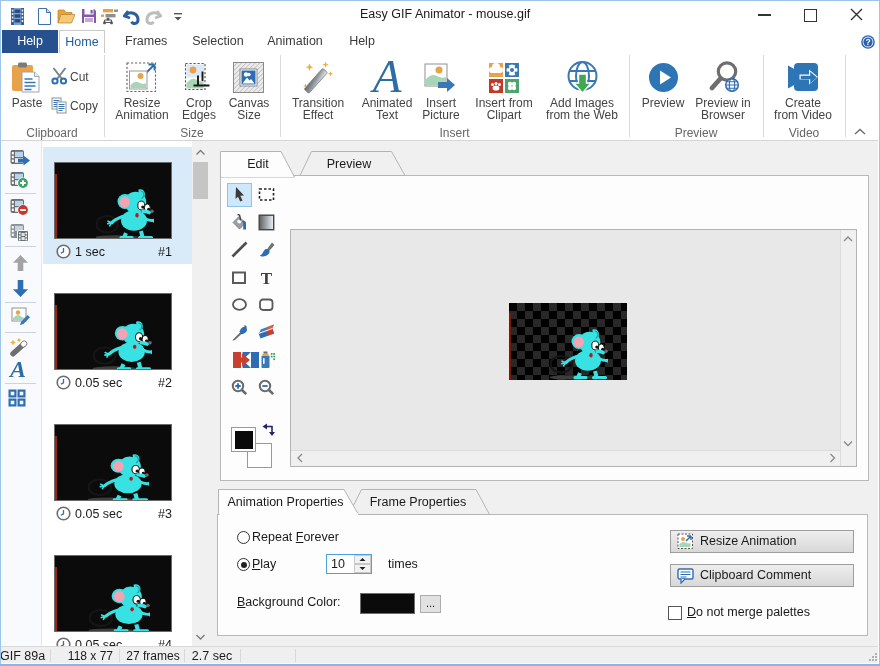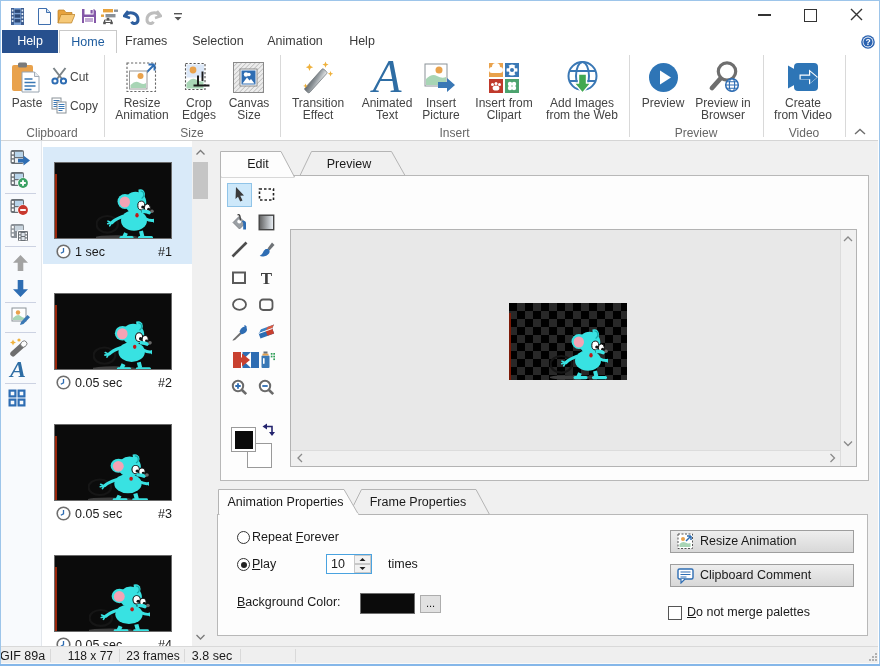--- a/index.html
+++ b/index.html
@@ -4,20 +4,21 @@
 .w{position:relative;width:880px;height:666px;background:#fff;font-family:"Liberation Sans",sans-serif;overflow:hidden}
 .ab{position:absolute}
 .ctr{text-align:center}
 .lbl{font-size:12px;color:#444;line-height:12px}
 .glbl{font-size:12px;color:#666}
 .vsep{position:absolute;width:1px;background:#d9d9d9}
 </style></head><body>
 <div class="w">
 
 <div class="ab" style="left:0;top:0;width:878px;height:30px;background:#fff"></div>
+<div class="ab" style="left:360px;top:7px;width:300px;font-size:12.5px;color:#1a1a1a">Easy GIF Animator - mouse.gif</div>
 
 <div class="ab" style="left:758px;top:14px;width:13px;height:1.5px;background:#333"></div>
 <div class="ab" style="left:804px;top:9px;width:11px;height:11px;border:1.5px solid #333"></div>
 <svg class="ab" style="left:849px;top:7px" width="15" height="15">
       <path d="M2 2 L13 13 M13 2 L2 13" stroke="#333" stroke-width="1.4"></path>
     </svg>
 
 <svg class="ab" style="left:11px;top:8px" width="13" height="17" viewBox="0 0 13 17">
  <rect x="0" y="0" width="13" height="17" fill="#3e5e91"></rect>
  <rect x="3" y="0" width="7" height="17" fill="#7aa0d4"></rect>
@@ -75,21 +76,21 @@
  <path d="M12 1 L16 6 L10 8" fill="none" stroke="#bdbdbd" stroke-width="2.6"></path>
  <path d="M14.5 5.5 A7 7 0 0 0 2 10" fill="none" stroke="#bdbdbd" stroke-width="3"></path>
  <path d="M2 10 a3.5 3.5 0 0 0 6.5 1.8" fill="none" stroke="#bdbdbd" stroke-width="3"></path>
 </svg>
 <svg class="ab" style="left:173px;top:13px" width="10" height="8">
       <rect x="1" y="0" width="8" height="1.4" fill="#555"></rect>
       <path d="M1.5 4 L5 7.5 L8.5 4" fill="#555"></path>
     </svg>
 
 <div class="ab" style="left:2px;top:30px;width:56px;height:23px;background:#27508e;color:#fff;font-size:12.5px;text-align:center;line-height:23px">Help</div>
-<div class="ab" style="left:59px;top:30px;width:58px;height:24px;background:#fff;border:1px solid #c9c9c9;border-bottom:none;box-sizing:border-box;color:#1e5c9e;font-size:12.5px;text-align:center;line-height:22px">Home</div>
+<div class="ab" style="left:59px;top:30px;width:46px;height:24px;background:#fff;border:1px solid #c9c9c9;border-bottom:none;box-sizing:border-box;color:#1e5c9e;font-size:12.5px;text-align:center;line-height:22px">Home</div>
 <div class="ab" style="left:125px;top:30px;width:48px;height:23px;color:#3b3b3b;font-size:12.5px;line-height:23px">Frames</div>
 <div class="ab" style="left:188px;top:30px;width:60px;height:23px;color:#3b3b3b;font-size:12.5px;text-align:center;line-height:23px">Selection</div>
 <div class="ab" style="left:262px;top:30px;width:66px;height:23px;color:#3b3b3b;font-size:12.5px;text-align:center;line-height:23px">Animation</div>
 <div class="ab" style="left:344px;top:30px;width:36px;height:23px;color:#3b3b3b;font-size:12.5px;text-align:center;line-height:23px">Help</div>
 
 <svg class="ab" style="left:861px;top:35px" width="14" height="14" viewBox="0 0 14 14">
  <circle cx="7" cy="7" r="6.8" fill="#2a62b0"></circle>
  <circle cx="7" cy="7" r="5.4" fill="#fff"></circle>
  <circle cx="7" cy="7" r="4.6" fill="#2a62b0"></circle>
  <text x="7" y="10.2" font-size="8.5" font-weight="bold" fill="#fff" text-anchor="middle" font-family="Liberation Sans">?</text>
@@ -629,22 +630,22 @@
 <div class="ab" style="left:0;top:646px;width:878px;height:17px;background:#efefef;border-top:1px solid #d9d9d9"></div>
     <div class="ab" style="left:0;top:663px;width:878px;height:1px;background:#fafafa"></div>
 
 <div class="vsep" style="left:50px;top:649px;height:13px"></div>
 <div class="vsep" style="left:119px;top:649px;height:13px"></div>
 <div class="vsep" style="left:184px;top:649px;height:13px"></div>
 <div class="vsep" style="left:240px;top:649px;height:13px"></div>
 <div class="vsep" style="left:295px;top:649px;height:13px"></div>
 <div class="ab" style="left:0px;top:649px;width:50px;text-align:left;font-size:12.5px;color:#1a1a1a">GIF 89a</div>
 <div class="ab" style="left:50px;top:649px;width:63px;text-align:right;font-size:12px;color:#1a1a1a">118 x 77</div>
-<div class="ab" style="left:119px;top:649px;width:68px;text-align:center;font-size:12px;color:#1a1a1a">23 frames</div>
-<div class="ab" style="left:184px;top:649px;width:56px;text-align:center;font-size:12.5px;color:#1a1a1a">3.8 sec</div>
+<div class="ab" style="left:119px;top:649px;width:68px;text-align:center;font-size:12px;color:#1a1a1a">27 frames</div>
+<div class="ab" style="left:184px;top:649px;width:56px;text-align:center;font-size:12.5px;color:#1a1a1a">2.7 sec</div>
 <svg class="ab" style="left:869px;top:653px" width="9" height="9">
       <g fill="#b0b0b0">
         <rect x="6" y="0" width="2" height="2"></rect>
         <rect x="6" y="3" width="2" height="2"></rect>
         <rect x="6" y="6" width="2" height="2"></rect>
         <rect x="3" y="3" width="2" height="2"></rect>
         <rect x="3" y="6" width="2" height="2"></rect>
         <rect x="0" y="6" width="2" height="2"></rect>
       </g>
     </svg>

